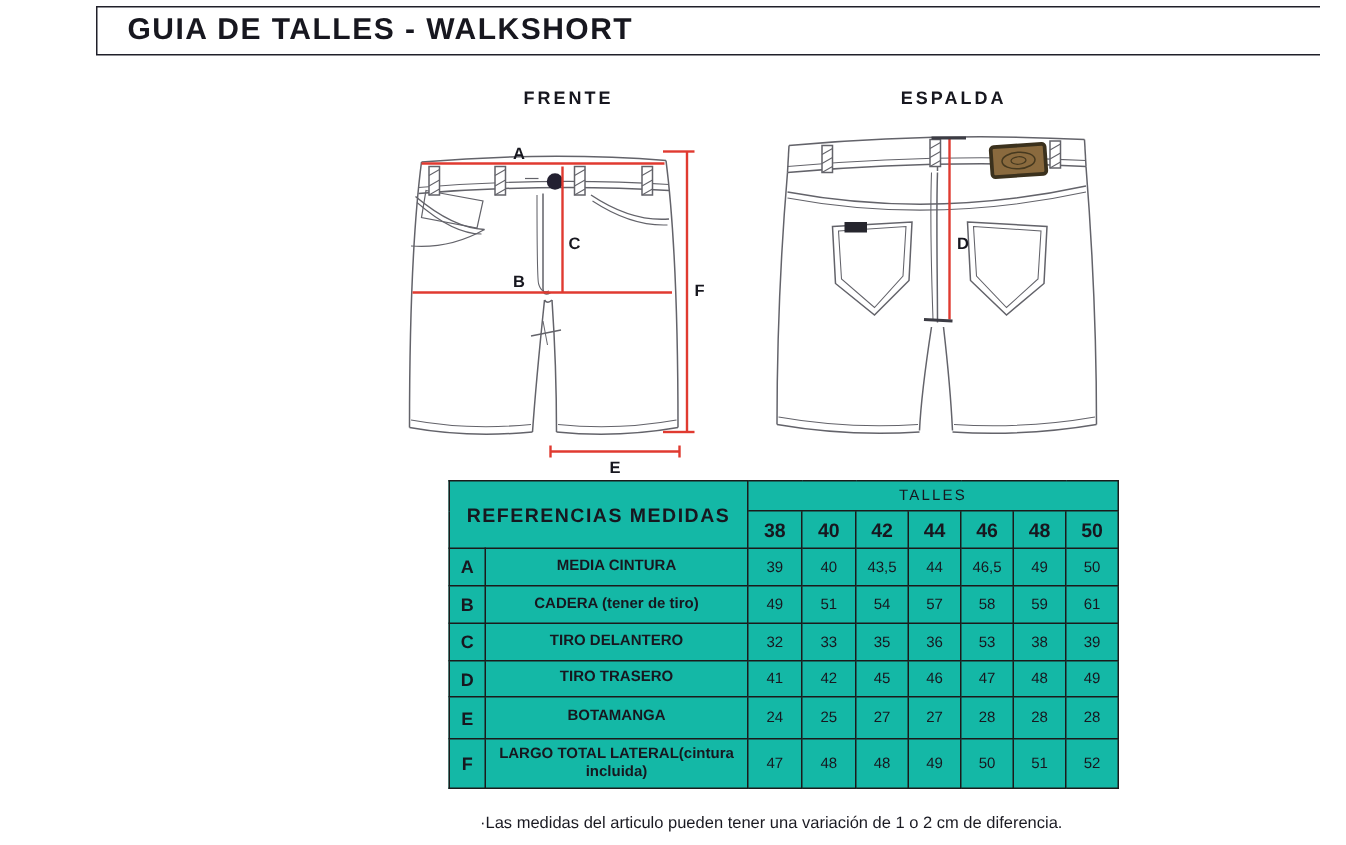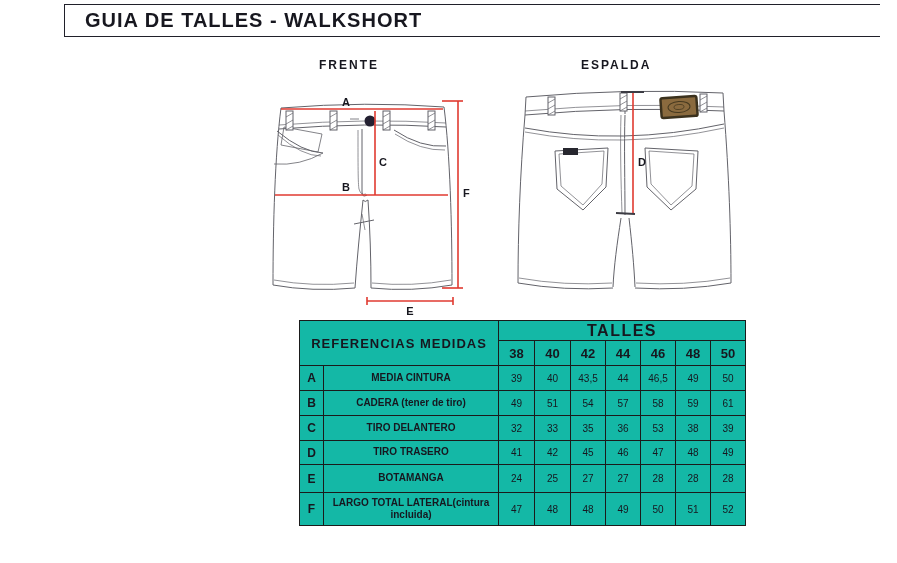--- a/index.html
+++ b/index.html
@@ -12,35 +12,35 @@
           border:1.5px solid #20202a; display:flex; align-items:center; }
   .band h1 { font-size:20px; font-weight:bold; letter-spacing:1px; margin-left:20px; white-space:nowrap; }
   .band-right { margin-left:auto; display:flex; align-items:center; margin-right:8px; }
   .fit { font-size:11.5px; font-weight:bold; letter-spacing:1px; margin-right:24px; white-space:nowrap; }
   .brand { display:flex; align-items:center; }
   .brand span { font-size:13px; font-weight:bold; margin-right:10px; }
   .brand span.it { font-style:italic; }
   .logo { width:40px; height:24px; margin-left:2px; }
 
   
-  .dlabel { position:absolute; top:58px; width:90px; text-align:left;
+  .dlabel { position:absolute; top:58px; width:90px; text-align:right;
             font-size:12px; font-weight:bold; letter-spacing:2px; }
   .dlabel.front { left:319px; }
   .dlabel.back { left:581px; }
 
   .front-svg { position:absolute; left:262px; top:84px; }
   .back-svg  { position:absolute; left:512px; top:84px; }
   svg text { font-family:"Liberation Sans", sans-serif; font-weight:bold; font-size:11px; fill:#17171f; }
 
   
   table.sizes { position:absolute; left:299px; top:320px; width:446px;
                 border-collapse:collapse; background:#14b8a6; table-layout:fixed; }
   table.sizes td { border:1px solid #1b1b1b; text-align:center; vertical-align:middle; padding:0; }
   td.refcell { font-size:13px; font-weight:bold; letter-spacing:1px; }
-  td.talles  { font-size:16px; font-weight:bold; letter-spacing:1.5px; height:20px; }
+  td.talles  { font-size:10px; font-weight:normal; letter-spacing:1.5px; height:20px; }
   tr.sizerow td { font-size:13px; font-weight:bold; height:25px; }
   td.letter { font-size:12px; font-weight:bold; }
   td.desc { text-align:left; font-size:10px; font-weight:bold; padding:2px 3px 2px 5px; line-height:1.25; }
   td.val { font-size:10px; font-weight:500; }
   tr.r-a td, tr.r-b td, tr.r-c td { height:25px; }
   tr.r-d td { height:24px; }
   tr.r-e td { height:28px; }
   tr.r-f td { height:33px; }
 
   .footnote { position:absolute; left:320px; top:543px; font-size:11px; color:#1a1a22; }
@@ -251,14 +251,15 @@
       <td class="val">48</td>
       <td class="val">48</td>
       <td class="val">49</td>
       <td class="val">50</td>
       <td class="val">51</td>
       <td class="val">52</td>
     </tr>
   </tbody>
     </table>
 
+  <div class="footnote">·Las medidas del articulo pueden tener una variación de 1 o 2 cm de diferencia.</div>
 
 </div>
 
 </body></html>

